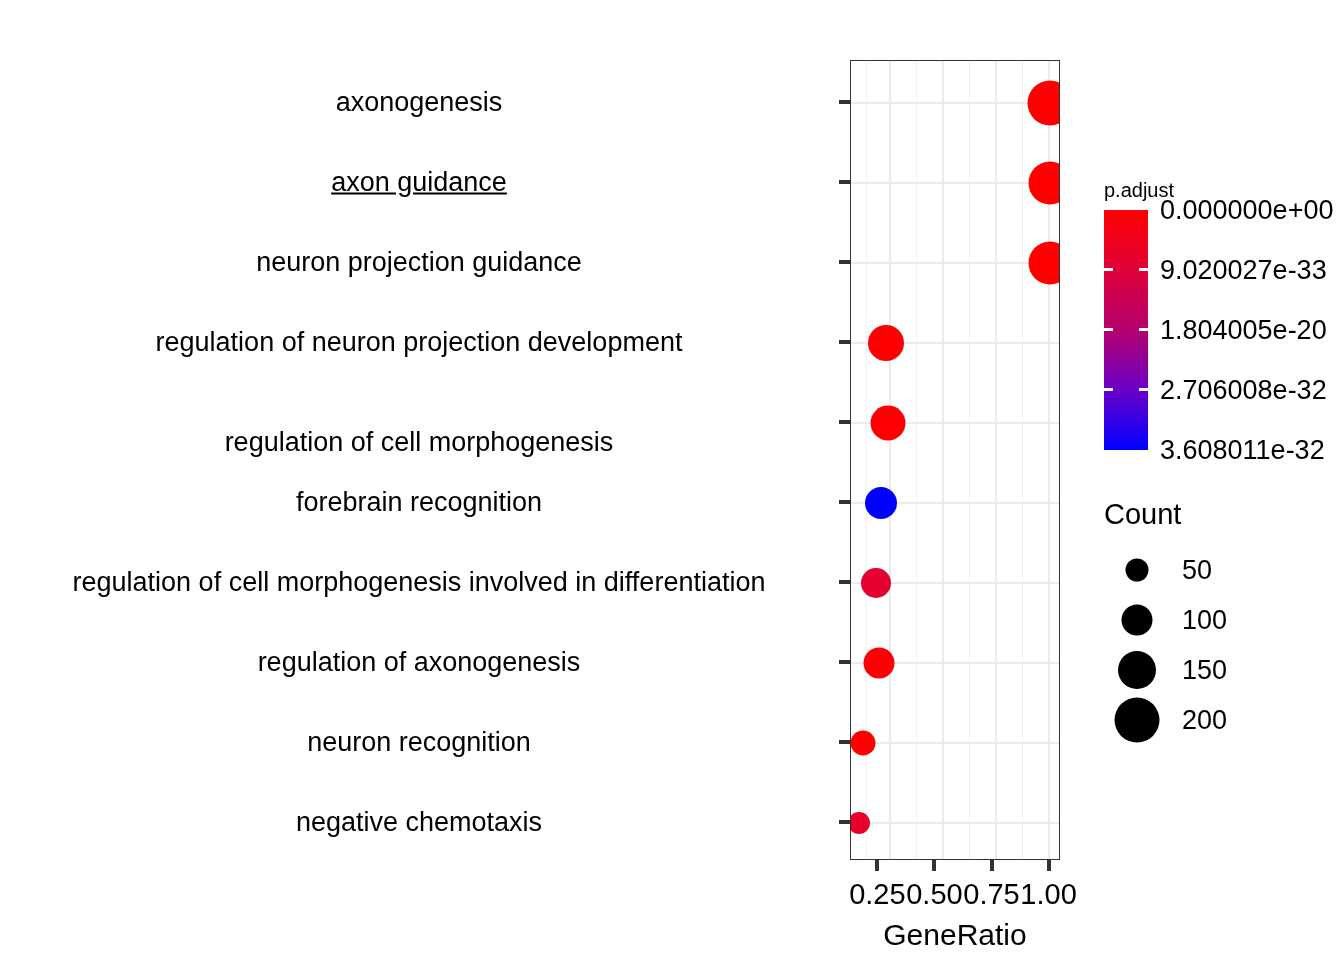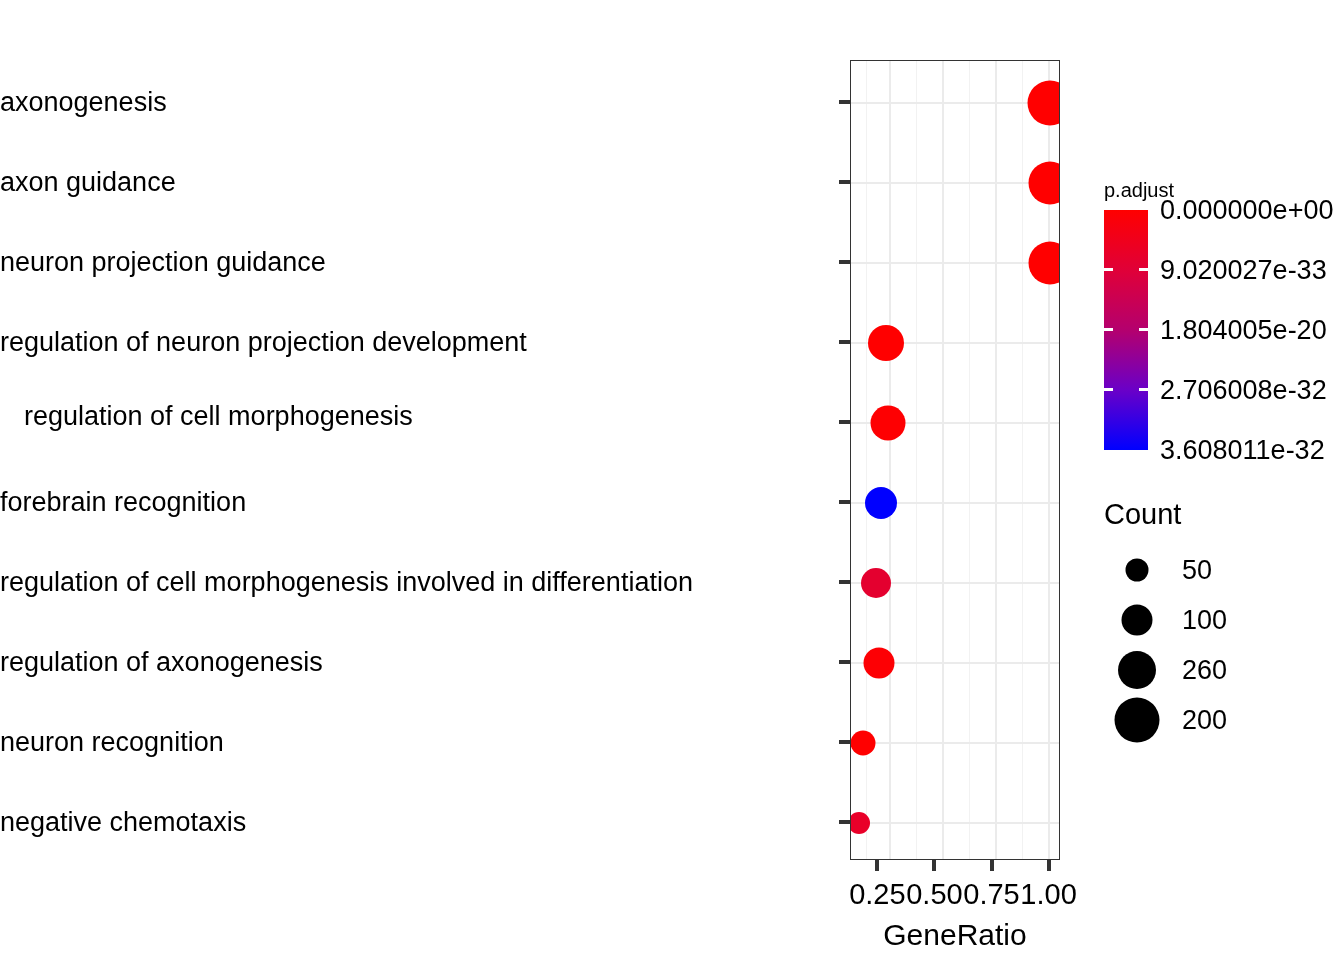--- a/index.html
+++ b/index.html
@@ -69,21 +69,21 @@
   .xtick {
     position: absolute;
     width: 4px;
     height: 11px;
     background: #333333;
   }
   .ylabel-wrap {
     position: absolute;
     left: 0;
     width: 838px;
-    text-align: left;
+    text-align: center;
     white-space: nowrap;
     font-size: 27px;
     line-height: 1;
     transform: translateY(-50%);
   }
 
   
   .xlabel-tick {
     position: absolute;
     top: 880px;
@@ -226,24 +226,24 @@
       <div class="ytick" style="left: 839px; top: 340px;"></div>
       <div class="ytick" style="left: 839px; top: 420px;"></div>
       <div class="ytick" style="left: 839px; top: 500px;"></div>
       <div class="ytick" style="left: 839px; top: 580px;"></div>
       <div class="ytick" style="left: 839px; top: 660px;"></div>
       <div class="ytick" style="left: 839px; top: 740px;"></div>
       <div class="ytick" style="left: 839px; top: 820px;"></div>
     </div>
   <div id="ylabels">
       <div class="ylabel-wrap" style="top: 102px;">axonogenesis</div>
-      <div class="ylabel-wrap" style="top: 182px;">axon guidance</div>
+      <div class="ylabel-wrap" style="top: 182px; text-decoration: underline;">axon guidance</div>
       <div class="ylabel-wrap" style="top: 262px;">neuron projection guidance</div>
       <div class="ylabel-wrap" style="top: 342px;">regulation of neuron projection development</div>
-      <div class="ylabel-wrap" style="top: 416px; padding-left: 24px;">regulation of cell morphogenesis</div>
+      <div class="ylabel-wrap" style="top: 442px;">regulation of cell morphogenesis</div>
       <div class="ylabel-wrap" style="top: 502px;">forebrain recognition</div>
       <div class="ylabel-wrap" style="top: 582px;">regulation of cell morphogenesis involved in differentiation</div>
       <div class="ylabel-wrap" style="top: 662px;">regulation of axonogenesis</div>
       <div class="ylabel-wrap" style="top: 742px;">neuron recognition</div>
       <div class="ylabel-wrap" style="top: 822px;">negative chemotaxis</div>
     </div>
 
   <div id="xticks">
       <div class="xtick" style="left: 875.391px; top: 860px;"></div>
       <div class="xtick" style="left: 932.457px; top: 860px;"></div>
@@ -278,19 +278,19 @@
   </div>
 
   <div id="legend-count">
     <div id="legend-count-title">Count</div>
     <div id="count-keys">
         <div class="count-dot" style="width: 23px; height: 23px; top: 70px;"></div>
         <div class="count-label" style="top: 70px;">50</div>
         <div class="count-dot" style="width: 31px; height: 31px; top: 120px;"></div>
         <div class="count-label" style="top: 120px;">100</div>
         <div class="count-dot" style="width: 38px; height: 38px; top: 170px;"></div>
-        <div class="count-label" style="top: 170px;">260</div>
+        <div class="count-label" style="top: 170px;">150</div>
         <div class="count-dot" style="width: 45px; height: 45px; top: 220px;"></div>
         <div class="count-label" style="top: 220px;">200</div>
       </div>
   </div>
 
 </div>
 
 </body></html>

